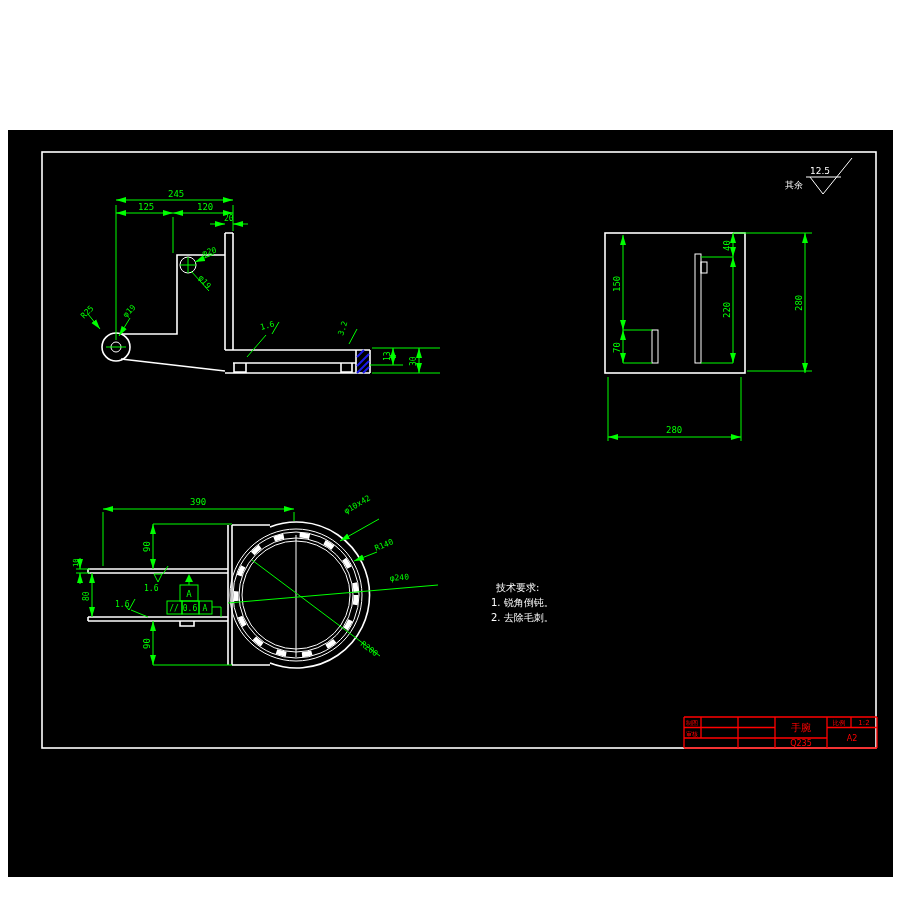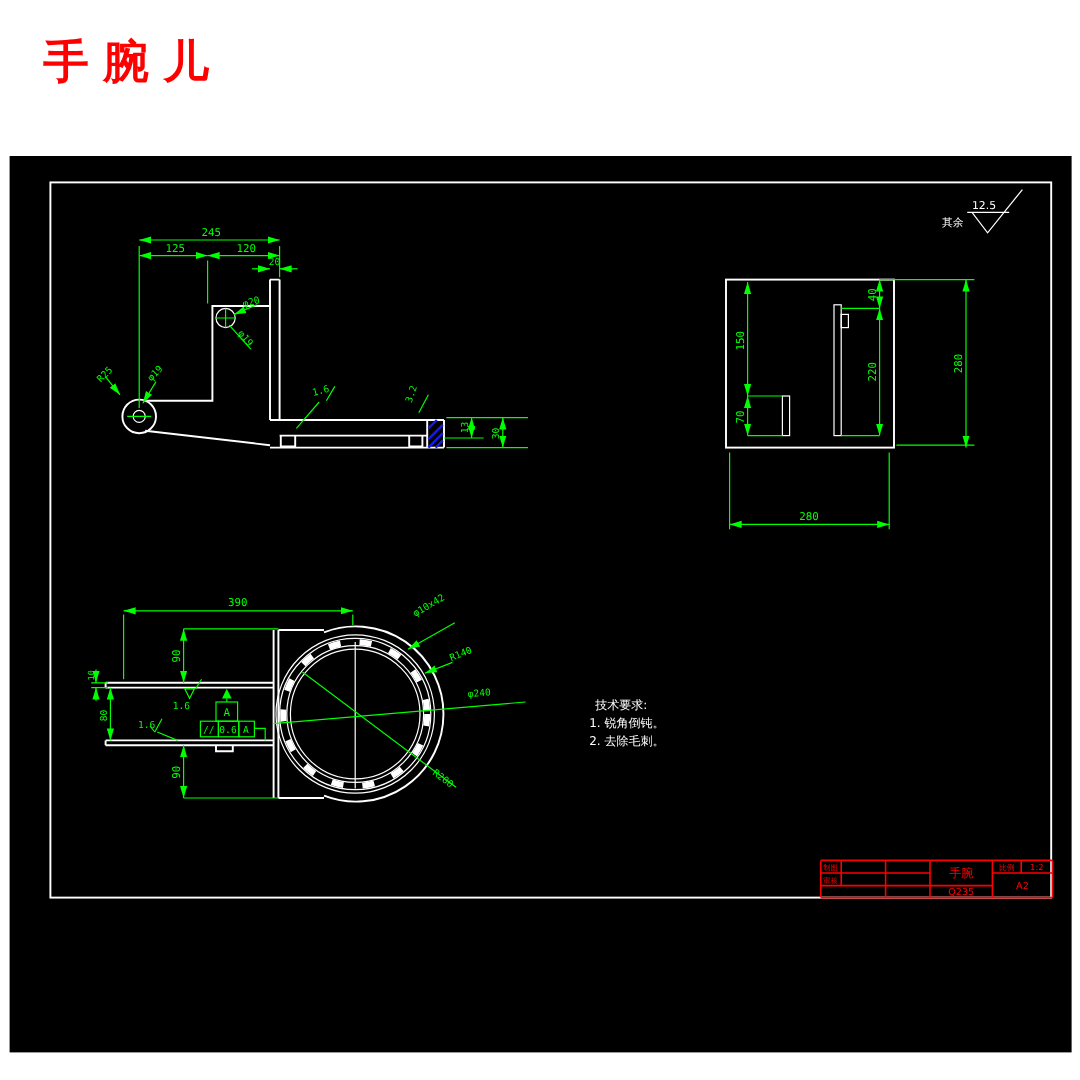--- a/index.html
+++ b/index.html
@@ -17,21 +17,20 @@
   .g{stroke:#00ff00;stroke-width:1;fill:none;}
   .w{stroke:#ffffff;stroke-width:1.6;fill:none;}
   .w1{stroke:#ffffff;stroke-width:1;fill:none;}
   .r{stroke:#ff0000;stroke-width:1.3;fill:none;}
   .h{stroke:#1a1ae6;stroke-width:2;fill:none;}
 </style>
 </head>
 <body>
 
 <div class="page">
-  <div class="drawing-title">手腕儿</div>
 
   <svg width="900" height="900" viewBox="0 0 900 900">
     <defs>
       <marker id="ar" markerWidth="11" markerHeight="8" refX="10" refY="4" orient="auto-start-reverse">
         <path d="M0,1 L10,4 L0,7 Z" fill="#00ff00"></path>
       </marker>
     </defs>
 
     <rect x="8" y="130" width="885" height="747" fill="#000000"></rect>
     <rect x="42" y="152" width="834" height="596" class="w"></rect>

